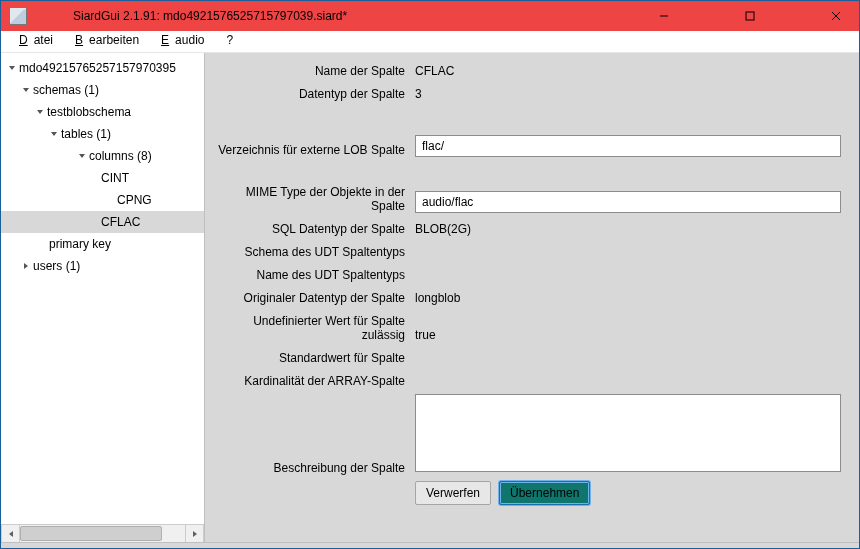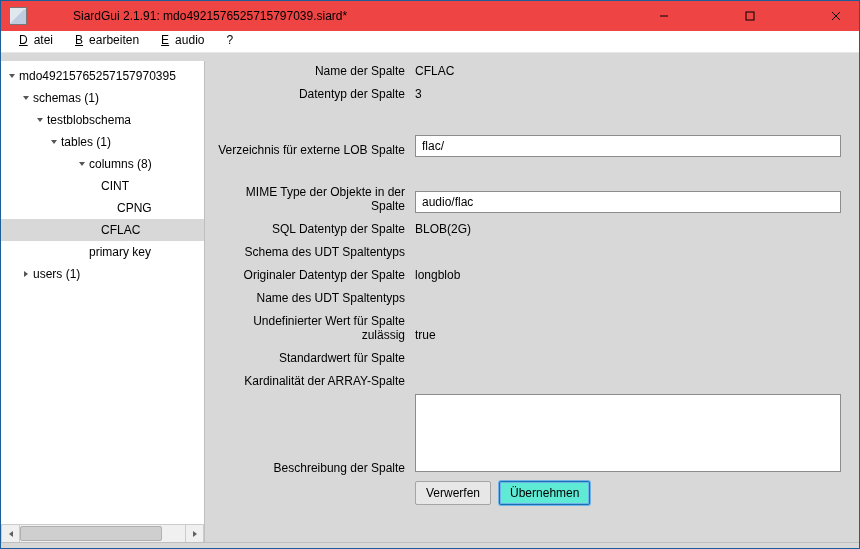--- a/index.html
+++ b/index.html
@@ -7,40 +7,40 @@
   .titlebar{height:30px;display:flex;align-items:center;padding:0 0 0 8px;background:#ef4444;gap:40px;}
   .appicon{width:16px;height:16px;border:1px solid #777;margin-right:6px;background:linear-gradient(135deg,#dfe7ef 0 50%,#c0cde0 50% 100%);}
   .title{flex:0 0 auto;}
   .spacer{flex:1;}
   .winbtn{width:46px;height:30px;display:flex;align-items:center;justify-content:center;}
   .winbtn svg{width:10px;height:10px;stroke:#000;stroke-width:1;fill:none;}
   .menubar{height:22px;display:flex;align-items:flex-start;gap:4px;padding:0 12px;background:#fff;box-shadow:inset 0 -1px 0 #e6e6e6;}
   .menubar span{padding:2px 6px;}
   .menubar span u{text-decoration:underline;}
   .client{flex:1;display:flex;background:#d8d8d8;min-height:0;}
-  .sidebar{width:203px;display:flex;flex-direction:column;background:#fff;border-right:1px solid #bfbfbf;margin-top:8px;}
+  .sidebar{width:203px;display:flex;flex-direction:column;background:#fff;border-right:1px solid #bfbfbf;}
   .tree{flex:1;overflow:hidden;padding-top:4px;}
   .node{height:22px;display:flex;align-items:center;white-space:nowrap;overflow:hidden;}
   .arrow{width:10px;display:inline-flex;justify-content:center;margin-right:2px;}
   .arrow svg{width:8px;height:8px;fill:#555;}
   .node.selected{background:#d8d8d8;}
   .hsb{height:17px;border-top:1px solid #ccc;background:#f0f0f0;display:flex;align-items:center;}
   .hsb .btn{width:17px;height:17px;display:flex;align-items:center;justify-content:center;border-left:1px solid #ccc;border-right:1px solid #ccc;}
   .hsb .track{flex:1;height:17px;position:relative;}
   .hsb .thumb{position:absolute;left:0;top:1px;height:13px;width:140px;background:#cfcfcf;border:1px solid #b0b0b0;border-radius:2px;}
   .detail{flex:1;padding:8px 18px 8px 4px;overflow:auto;}
   .row{display:flex;align-items:flex-end;margin-bottom:6px;}
   .lab{width:196px;text-align:right;padding-right:10px;padding-top:3px;color:#000;}
   .val{flex:1;padding-top:3px;}
   .inp{flex:1;}
   .inp input{width:100%;box-sizing:border-box;height:22px;border:1px solid #8c8c8c;padding:2px 6px;font:inherit;background:#fff;margin-top:28px;}
   .desc textarea{width:100%;height:78px;box-sizing:border-box;border:1px solid #8c8c8c;background:#fff;resize:none;font:inherit;padding:4px;}
   .btnrow{margin-left:206px;margin-top:4px;display:flex;gap:8px;}
   button.app{font:inherit;height:24px;padding:0 10px;background:#e7e7e7;border:1px solid #a5a5a5;border-radius:2px;}
-  button.app.focus{border:1px solid #1a6fb0;box-shadow:0 0 0 1px #6fb2e8 inset,0 0 0 1px #6fb2e8;background:#5eead4;}
+  button.app.focus{border:1px solid #1a6fb0;box-shadow:0 0 0 1px #6fb2e8 inset,0 0 0 1px #6fb2e8;background:#0f766e;}
   .statusbar{height:5px;background:#d8d8d8;border-top:1px solid #bfbfbf;}
 </style>
 </head>
 <body>
 <div class="window">
 
   <div class="titlebar">
     <div class="appicon"></div>
     <div class="title">SiardGui 2.1.91: mdo4921576525715797039.siard*</div>
     <div class="spacer"></div>
@@ -113,21 +113,21 @@
           </div>
         <div class="node" style="padding-left:100px">
             <span>CINT</span>
           </div>
         <div class="node" style="padding-left:116px">
             <span>CPNG</span>
           </div>
         <div class="node selected" style="padding-left:100px">
             <span>CFLAC</span>
           </div>
-        <div class="node" style="padding-left:88px">
+        <div class="node" style="padding-left:48px">
             <span>primary key</span>
           </div>
         <div class="node" style="padding-left:20px">
             <span class="arrow">
               <svg viewBox="0 0 8 8">
                 <path d="M2 1 L6 4 L2 7 Z"></path>
               </svg>
             </span>
             <span>users (1)</span>
           </div>
@@ -168,26 +168,26 @@
         </div>
       <div class="row">
           <div class="lab">SQL Datentyp der Spalte</div>
           <div class="val">BLOB(2G)</div>
         </div>
       <div class="row">
           <div class="lab">Schema des UDT Spaltentyps</div>
           <div class="val"></div>
         </div>
       <div class="row">
+          <div class="lab">Name des UDT Spaltentyps</div>
+          <div class="val"></div>
+        </div>
+      <div class="row">
           <div class="lab">Originaler Datentyp der Spalte</div>
           <div class="val">longblob</div>
-        </div>
-      <div class="row">
-          <div class="lab">Name des UDT Spaltentyps</div>
-          <div class="val"></div>
         </div>
       <div class="row">
           <div class="lab">Undefinierter Wert für Spalte zulässig</div>
           <div class="val">true</div>
         </div>
       <div class="row">
           <div class="lab">Standardwert für Spalte</div>
           <div class="val"></div>
         </div>
       <div class="row">

